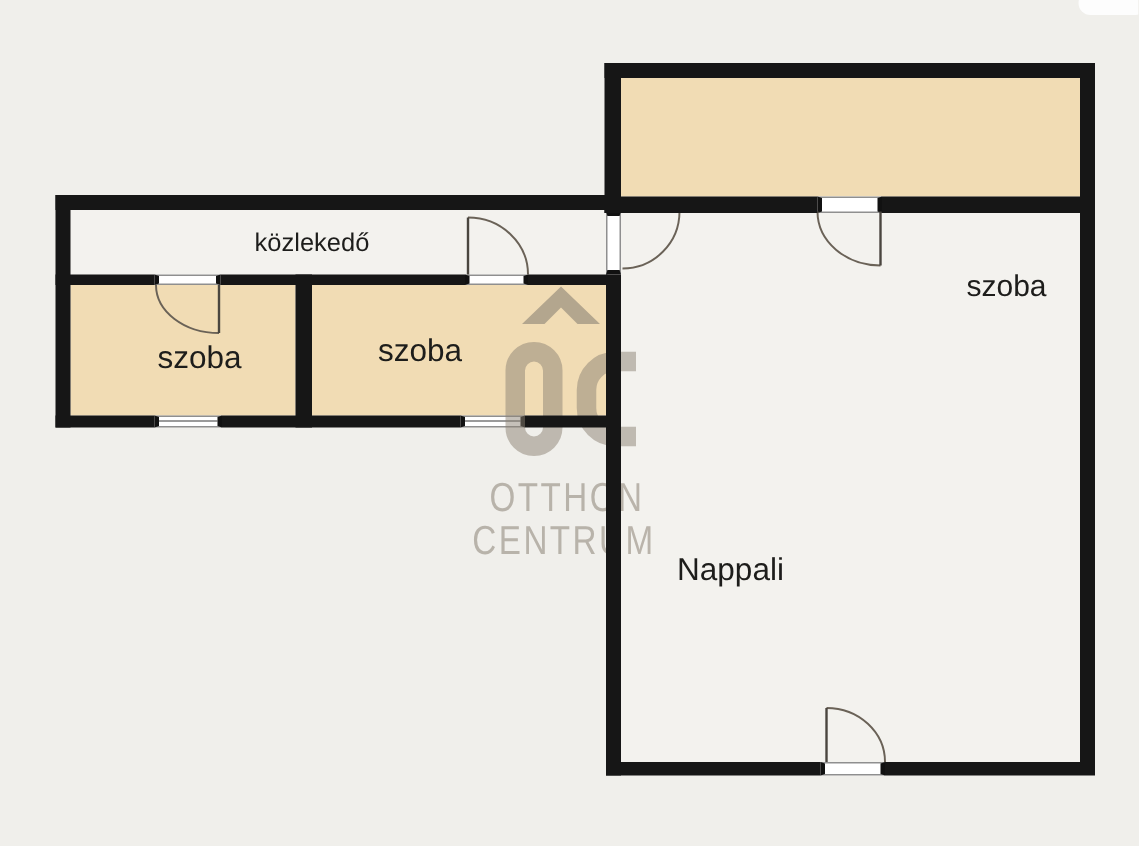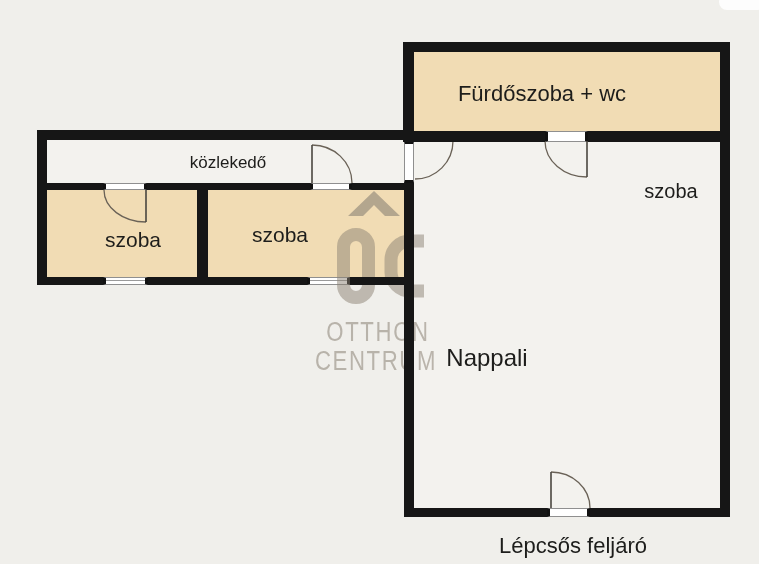--- a/index.html
+++ b/index.html
@@ -96,22 +96,20 @@
   <div class="wall" style="left:37px;top:130px;width:368px;height:10px;"></div>
   <div class="wall" style="left:37px;top:130px;width:10px;height:155px;"></div>
   <div class="wall" style="left:37px;top:277px;width:66px;height:8px;"></div>
   <div class="wall" style="left:148px;top:277px;width:159px;height:8px;"></div>
   <div class="wall" style="left:350px;top:277px;width:55px;height:8px;"></div>
   <div class="wall" style="left:37px;top:183px;width:66px;height:7px;"></div>
   <div class="wall" style="left:147px;top:183px;width:163px;height:7px;"></div>
   <div class="wall" style="left:352px;top:183px;width:53px;height:7px;"></div>
   <div class="wall" style="left:197px;top:183px;width:11px;height:102px;"></div>
 
-  <div class="label" style="left:542px;top:94px;font-size:22px;">Fürdőszoba + wc</div>
   <div class="label" style="left:671px;top:191px;font-size:20px;">szoba</div>
-  <div class="label" style="left:228px;top:162px;font-size:17px;">közlekedő</div>
+  <div class="label" style="left:208px;top:162px;font-size:17px;">közlekedő</div>
   <div class="label" style="left:133px;top:239px;font-size:21px;">szoba</div>
   <div class="label" style="left:280px;top:234px;font-size:21px;">szoba</div>
-  <div class="label" style="left:487px;top:358px;font-size:24px;">Nappali</div>
-  <div class="label" style="left:573px;top:546px;font-size:22px;">Lépcsős feljáró</div>
+  <div class="label" style="left:487px;top:380px;font-size:21px;">Nappali</div>
 
   <div class="corner-notch"></div>
 </div>
 
 </body></html>

